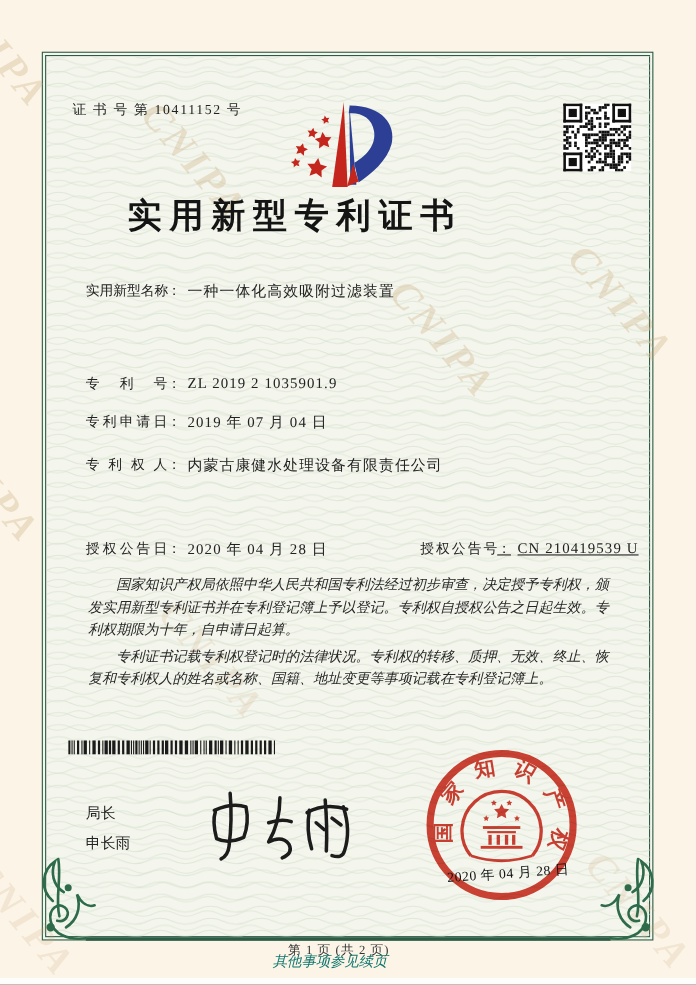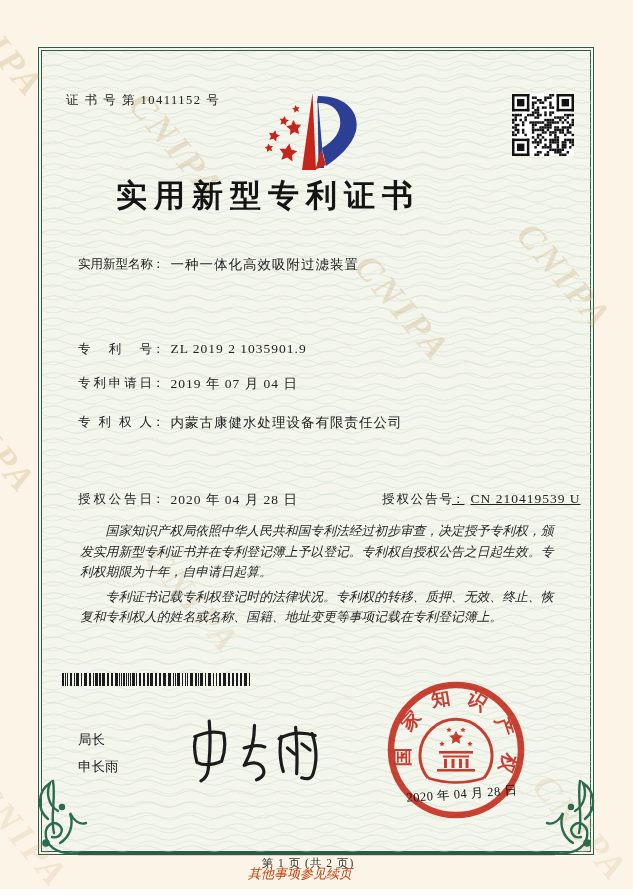--- a/index.html
+++ b/index.html
@@ -43,21 +43,21 @@
   .sig-title{position:absolute;left:78px;top:731px;font-family:"Liberation Sans","DejaVu Sans",sans-serif;font-size:13.5px;font-weight:500;color:#222;}
   .sig-name{position:absolute;left:78px;top:758px;font-family:Liberation Sans, sans-serif;font-size:13.5px;font-weight:500;color:#222;}
   .signature{position:absolute;left:180px;top:714px;}
   
   .seal{position:absolute;left:381px;top:677px;mix-blend-mode:multiply;opacity:.95;}
   .seal-date{position:absolute;left:392px;top:786px;width:140px;text-align:center;
     font-size:12.5px;letter-spacing:.5px;color:#111;transform:rotate(-4deg);}
   
   .bottomdeco{position:absolute;left:20px;top:773px;pointer-events:none;}
   .page-num{position:absolute;left:38px;top:856px;width:540px;text-align:center;font-size:11.5px;letter-spacing:1px;color:#333;}
-  .note{position:absolute;left:0;top:865px;width:600px;text-align:center;font-size:13px;font-style:italic;color:#c2410c;}
+  .note{position:absolute;left:0;top:865px;width:600px;text-align:center;font-size:13px;font-style:italic;color:#0f766e;}
 </style>
 </head>
 <body>
 
 <svg width="0" height="0" style="position:absolute">
   <defs>
     <path id="star" d="M0,-10L2.94,-4.05L9.51,-3.09L4.76,1.55L5.88,8.09L0,4.9L-5.88,8.09L-4.76,1.55L-9.51,-3.09L-2.94,-4.05Z"></path>
   </defs>
 </svg>
 

